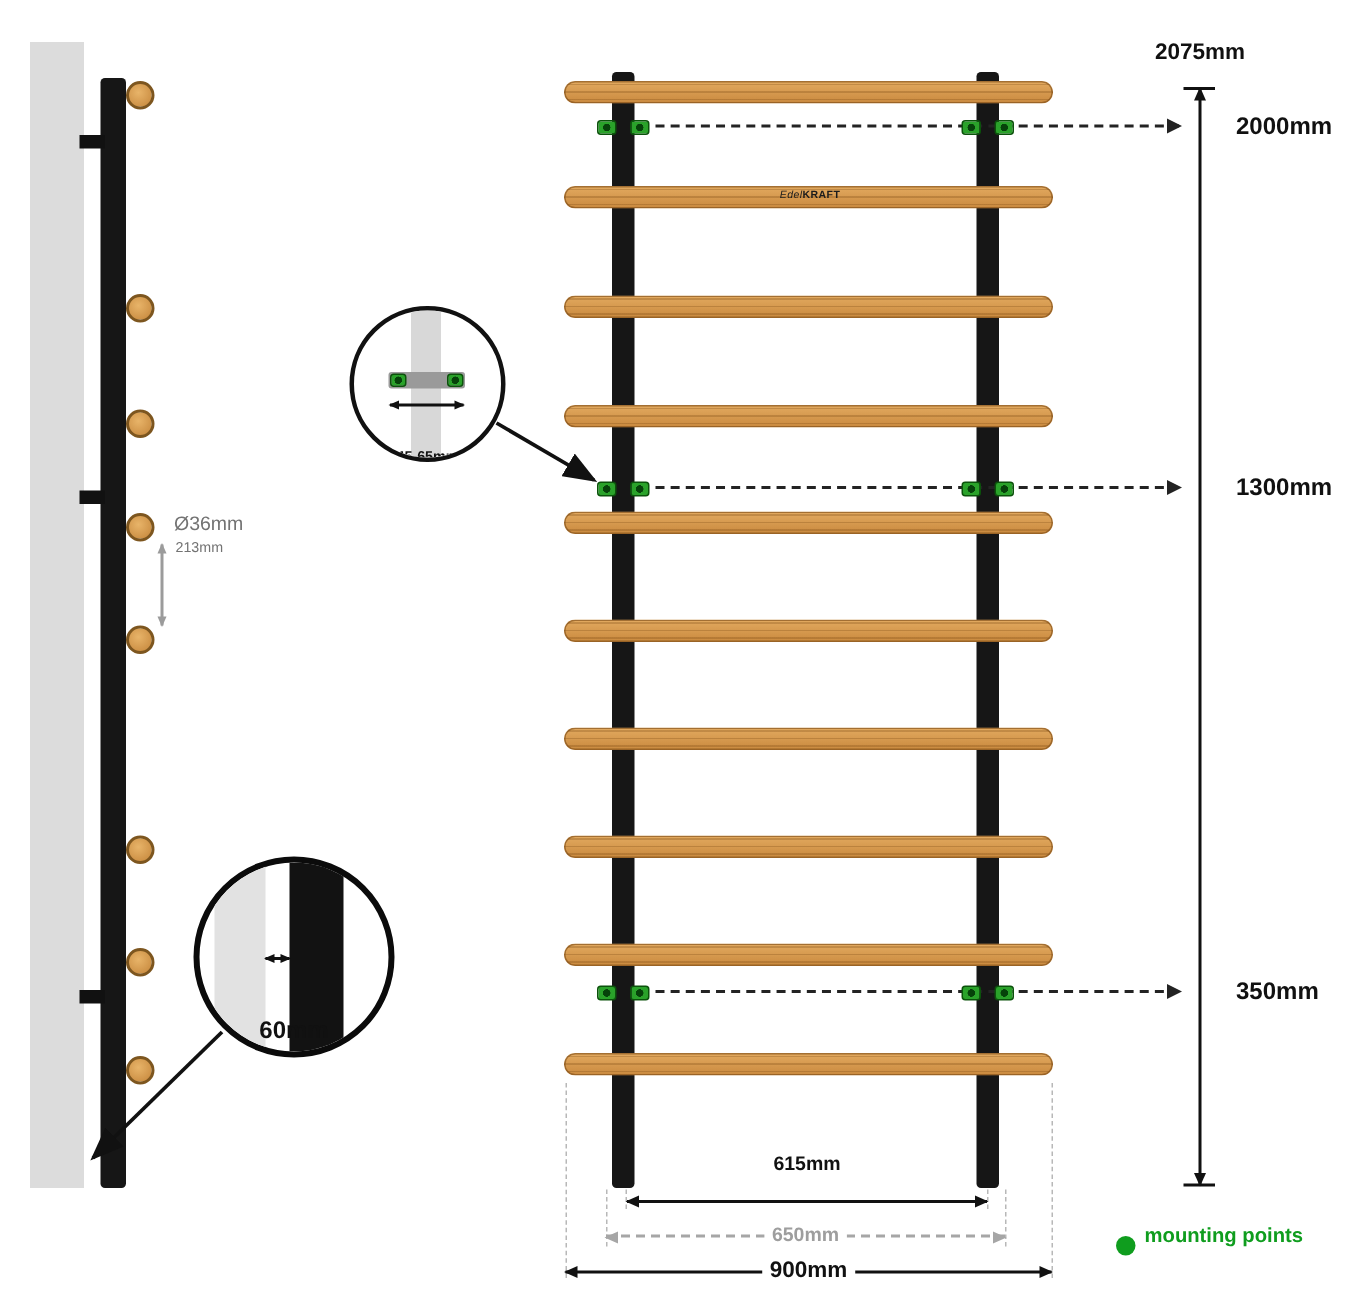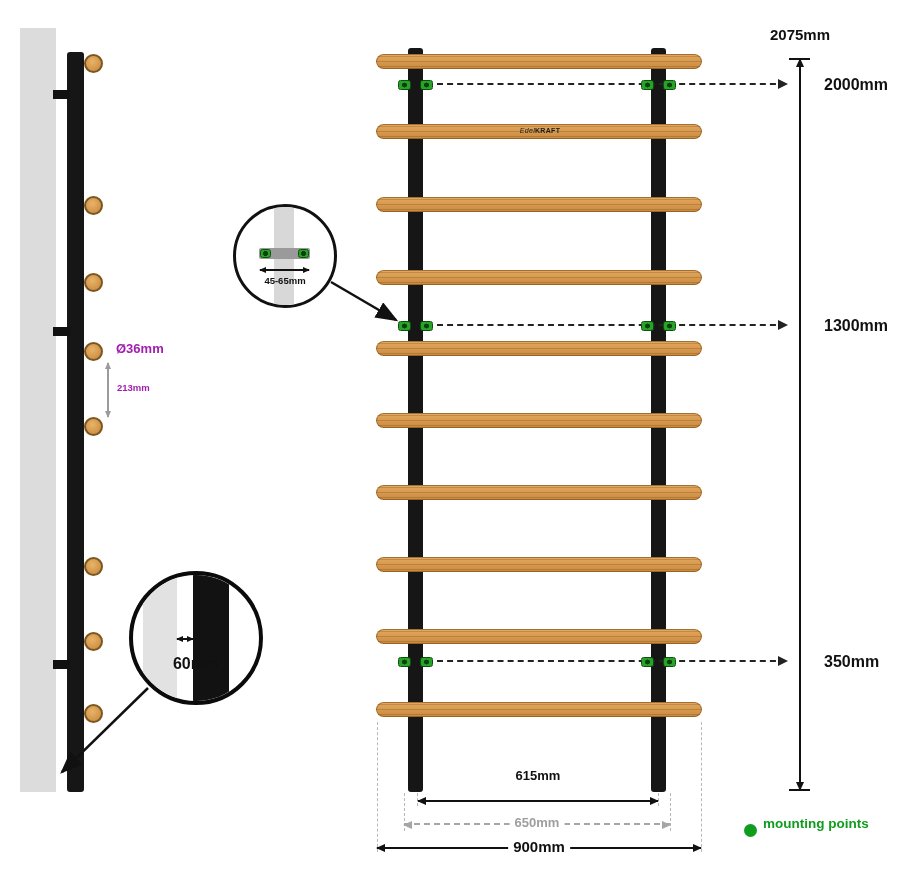--- a/index.html
+++ b/index.html
@@ -45,26 +45,26 @@
   .v-arrow::before { content:""; position:absolute; top:-1px; left:-3px;
     border-left:4px solid transparent; border-right:4px solid transparent; border-bottom:9px solid #111; }
   .v-arrow::after { content:""; position:absolute; bottom:-1px; left:-3px;
     border-left:4px solid transparent; border-right:4px solid transparent; border-top:9px solid #111; }
   .v-arrow.gray { background:#9b9b9b; }
   .v-arrow.gray::before { border-left-width:3px; border-right-width:3px; border-bottom:7px solid #9b9b9b; left:-2px; }
   .v-arrow.gray::after { border-left-width:3px; border-right-width:3px; border-top:7px solid #9b9b9b; left:-2px; }
 
   .dim-label { position:absolute; background:#fff; padding:0 5px; font-weight:bold; font-size:13px;
     transform:translateX(-50%); white-space:nowrap; z-index:5; }
-  .side-label { position:absolute; font-weight:bold; color:#a21caf; z-index:4; white-space:nowrap; }
+  .side-label { position:absolute; font-weight:normal; color:#737373; z-index:4; white-space:nowrap; }
   .mount-label { position:absolute; font-weight:bold; font-size:16px; z-index:5; white-space:nowrap; }
   .drop { position:absolute; border-left:1px dashed #b8b8b8; z-index:0; }
 
   .detail-circle { position:absolute; border-radius:50%; background:#fff; overflow:hidden; z-index:6; }
-  .detail-circle .inner-label { position:absolute; width:100%; text-align:center; font-weight:bold; }
+  .detail-circle .inner-label { position:absolute; width:100%; text-align:center; font-weight:bold;margin-top:24px; }
 
   .brand { position:absolute; left:500px; top:127px; width:80px; text-align:center;
     font-size:7px; color:#1c1c1c; z-index:4; letter-spacing:0.3px; }
   .brand .b1 { font-style:italic; }
   .brand .b2 { font-weight:bold; }
 
   .legend-dot { position:absolute; left:744px; top:824px; width:13px; height:13px; border-radius:50%;
     background:#0f9d1e; z-index:5; }
   .legend-text { position:absolute; left:763px; top:816px; color:#0f9d1e; font-weight:bold;
     font-size:13.5px; line-height:1.25; z-index:5; }
@@ -88,21 +88,21 @@
   <div class="side-rung" style="top:196px;"></div>
   <div class="side-rung" style="top:273px;"></div>
   <div class="side-rung" style="top:342px;"></div>
   <div class="side-rung" style="top:417px;"></div>
   <div class="side-rung" style="top:557px;"></div>
   <div class="side-rung" style="top:632px;"></div>
   <div class="side-rung" style="top:704px;"></div>
 
   <div class="side-label" style="left:116px;top:341px;font-size:13px;">Ø36mm</div>
   <div class="v-arrow gray" style="left:107px;top:363px;height:54px;"></div>
-  <div class="side-label" style="left:117px;top:382px;font-size:9.5px;">213mm</div>
+  <div class="side-label" style="left:117px;top:360px;font-size:9.5px;">213mm</div>
 
   <div class="detail-circle" style="left:233px;top:204px;width:104px;height:104px;border:3px solid #111;">
     <div style="position:absolute;left:38px;top:0;width:20px;height:100%;background:#d8d8d8;"></div>
     <div style="position:absolute;left:23px;top:41px;width:51px;height:11px;background:#9a9a9a;border-radius:2px;"></div>
     <div class="fastener small" style="left:24px;top:42px;"></div>
     <div class="fastener small" style="left:62px;top:42px;"></div>
     <div class="h-arrow thin" style="left:24px;top:62px;width:49px;"></div>
     <div class="inner-label" style="top:68px;font-size:9.5px;">45-65mm</div>
   </div>
 

